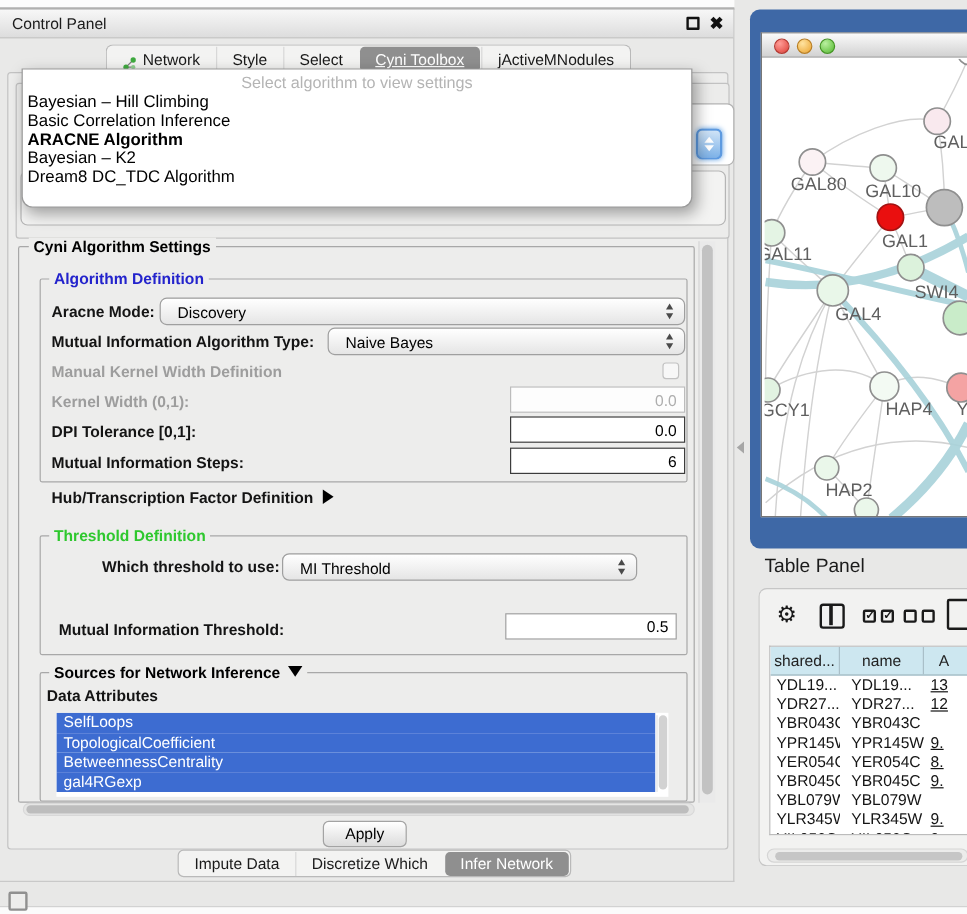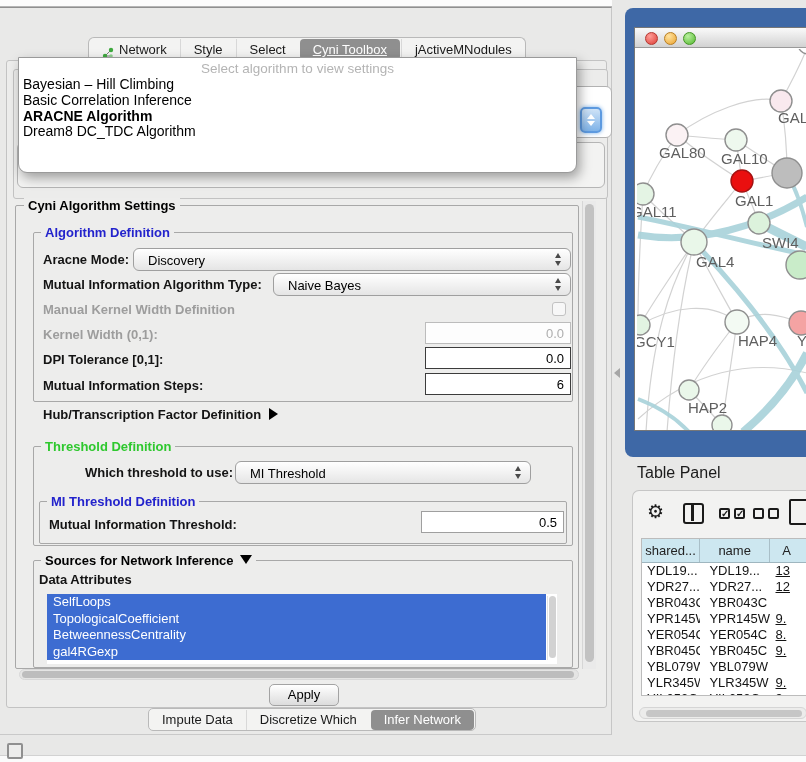--- a/index.html
+++ b/index.html
@@ -137,20 +137,25 @@
   
   .status-strip { left:0; top:755px; width:806px; height:7px; background:#fbfbfb; border-top:1px solid #d2d2d2; }
   .corner-box { left:7px; top:743px; width:16px; height:16px; border:2px solid #909090; border-radius:2px; background:#ededec; cursor:pointer; }
 </style>
 </head>
 <body>
 
 <div class="abs top-sliver"></div>
 
 <div class="abs control-panel">
+  <div class="abs cp-titlebar">
+    <span class="cp-title">Control Panel</span>
+    <span class="float-icon"></span>
+    <span class="close-icon">✖</span>
+  </div>
 
   <div class="abs tabstrip">
     <div class="tab">
       <span class="net-ic">
         <svg width="12" height="12" viewBox="0 0 12 12">
             <line x1="3" y1="9" x2="9" y2="3" stroke="#7a7a7a" stroke-width="1"></line>
             <line x1="3" y1="9" x2="9" y2="9" stroke="#7a7a7a" stroke-width="1"></line>
             <circle cx="3" cy="9" r="2.2" fill="#3faa3f"></circle>
             <circle cx="9" cy="3" r="2.2" fill="#3faa3f"></circle>
             <circle cx="9" cy="9" r="1.8" fill="#8fd08f"></circle>
@@ -230,23 +235,20 @@
       <span class="legend green" style="left:7px;">Threshold Definition</span>
     </div>
     <span class="flabel" style="left:78px; top:404px;">Which threshold to use:</span>
     <div class="combo" style="left:228px; top:400px; width:296px;">
       <span class="val">MI Threshold</span>
       <span class="steps">
           <div class="u"></div>
           <div class="d"></div>
         </span>
     </div>
-    <div class="abs group mithr-group">
-      <span class="legend blue" style="left:7px;">MI Threshold Definition</span>
-    </div>
     <span class="flabel" style="left:42px; top:456px;">Mutual Information Threshold:</span>
     <div class="tfield soft" style="left:414px; top:450px; width:143px;">0.5</div>
 
     <div class="abs group src-group">
       <span class="legend" style="left:7px;"><span>Sources for Network Inference</span><span class="arrow-down"></span></span>
     </div>
     <span class="flabel" style="left:32px; top:511px;">Data Attributes</span>
     <div class="abs attr-list">
       <div id="attr-items">
           <div class="attr-item">SelfLoops</div>
@@ -272,20 +274,21 @@
     <div class="btab active"><span>Infer Network</span></div>
   </div>
 </div>
 
 <div class="abs algo-popup">
   <div class="ph">Select algorithm to view settings</div>
   <div id="popup-items">
       <div class="popup-item">Bayesian – Hill Climbing</div>
       <div class="popup-item">Basic Correlation Inference</div>
       <div class="popup-item bold">ARACNE Algorithm</div>
+      <div class="popup-item">Bayesian – K2</div>
       <div class="popup-item">Dream8 DC_TDC Algorithm</div>
     </div>
 </div>
 
 <div class="abs splitter-handle"></div>
 
 <div class="abs net-frame"></div>
 <div class="abs net-window">
   <div class="net-titlebar">
     <span class="light red"></span>

